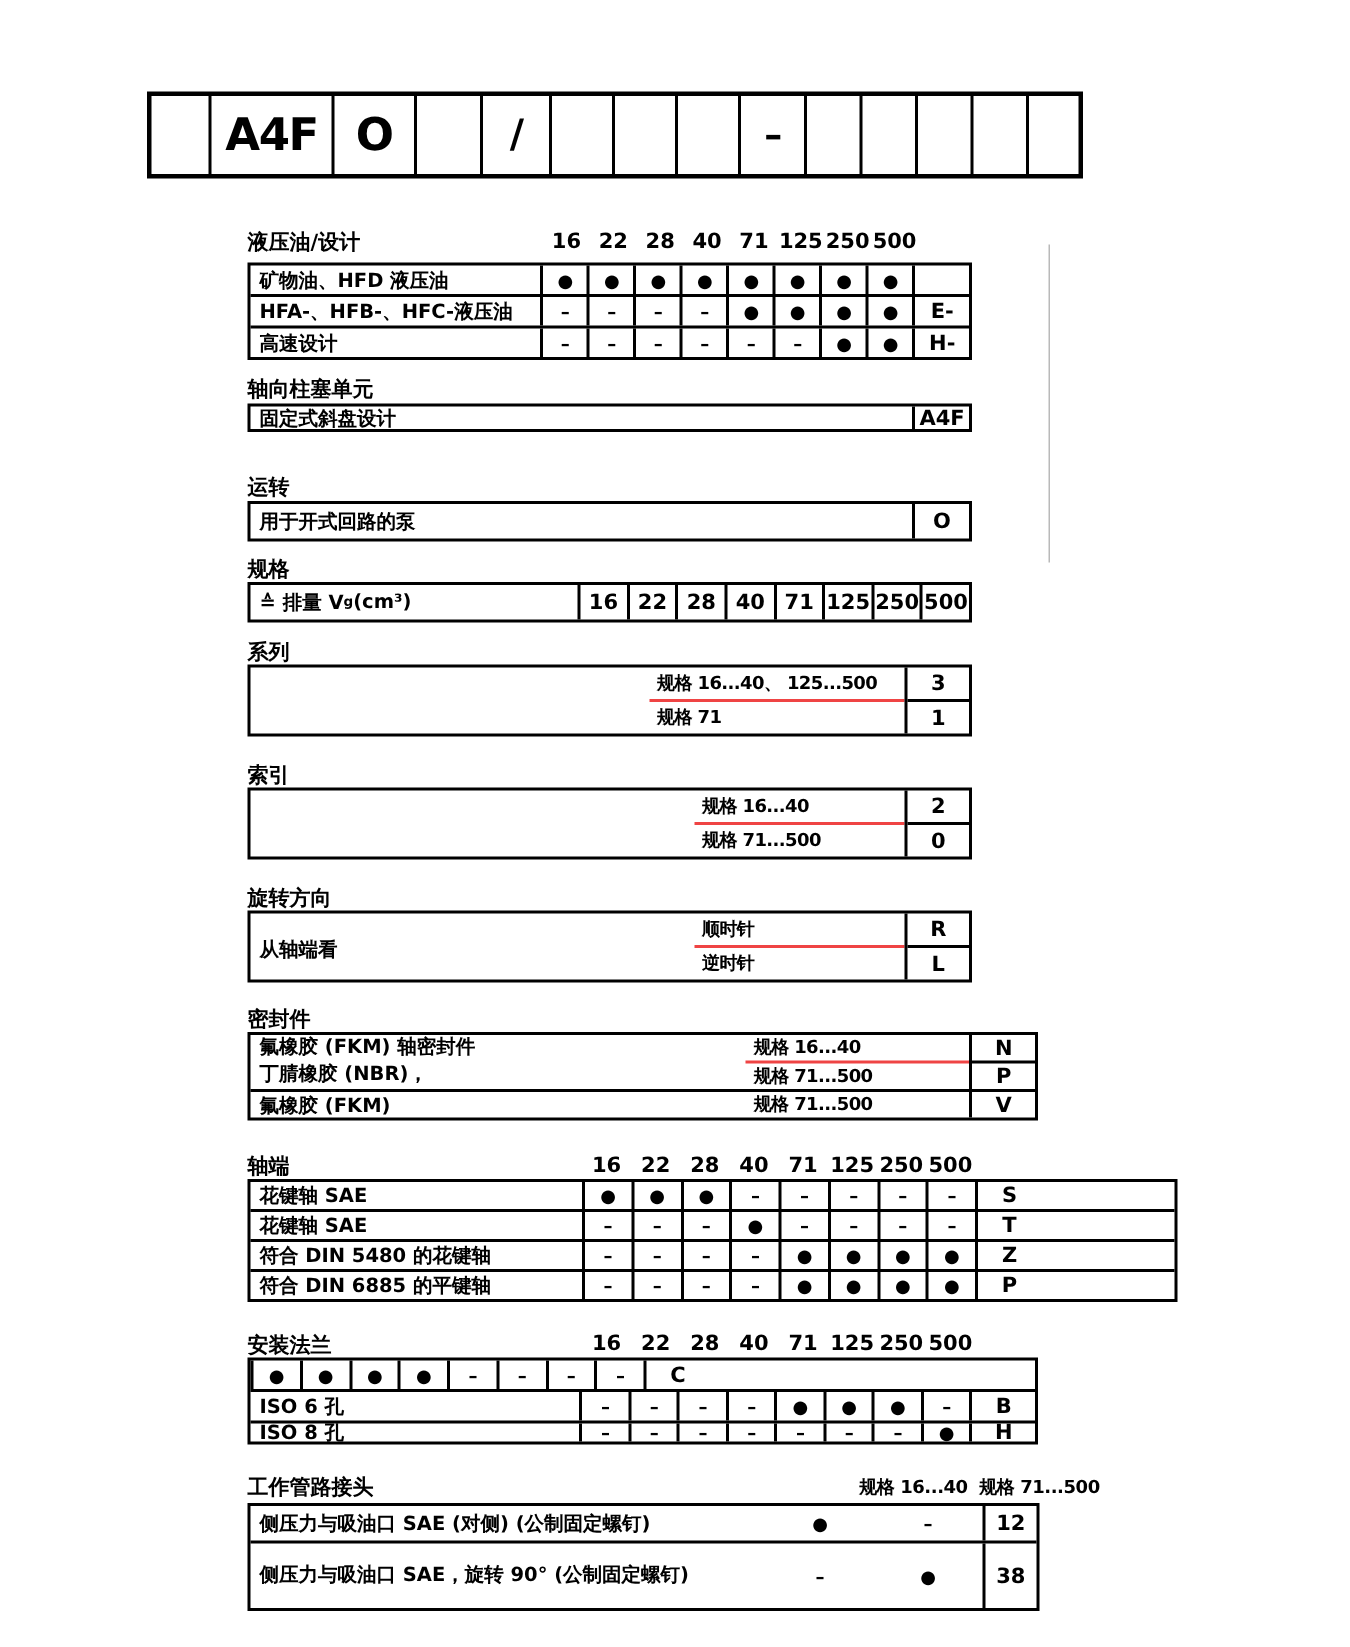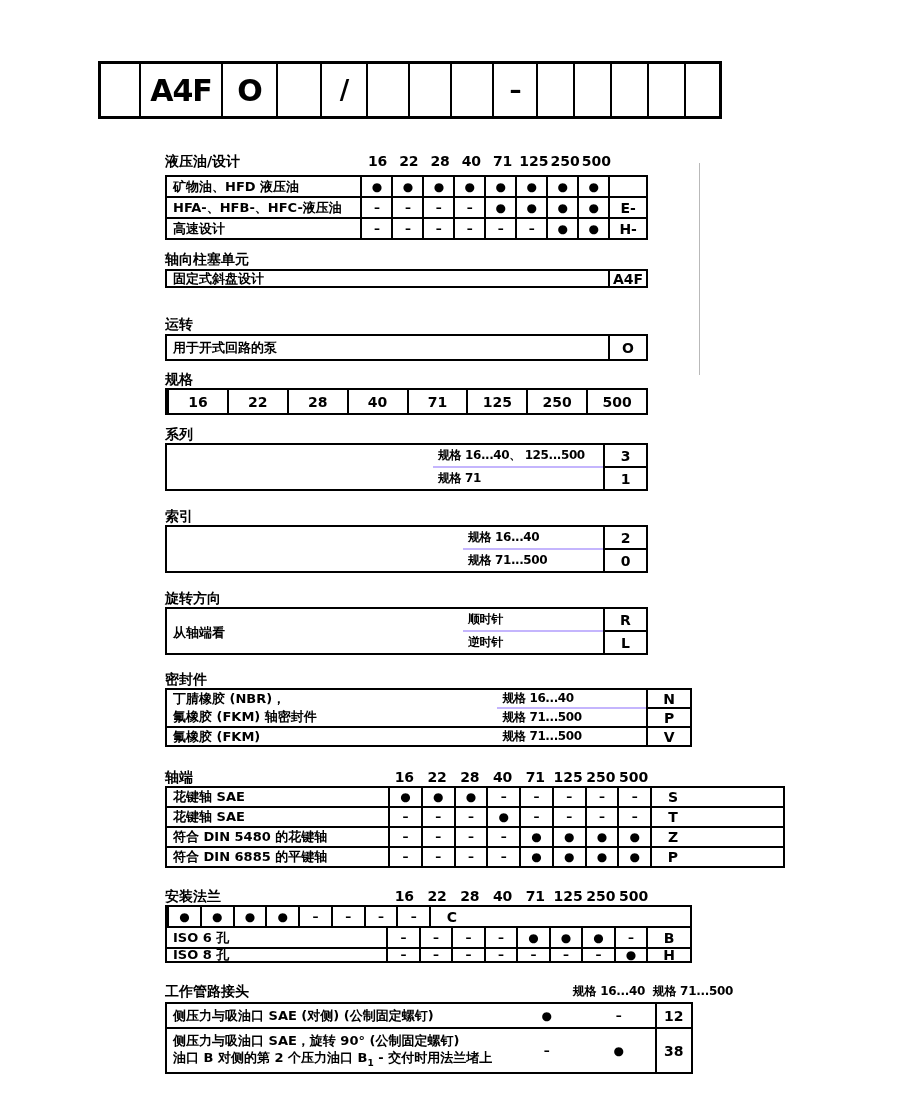--- a/index.html
+++ b/index.html
@@ -39,21 +39,21 @@
   
   .hdrline { position:absolute; display:flex; font-size:14px; font-weight:bold; }
   .hdr-cell { flex:1; display:flex; align-items:center; justify-content:center; }
   .hdr-cell-wide { display:flex; align-items:center; justify-content:center;
                    font-size:12px; white-space:nowrap; letter-spacing:-0.3px; }
 
   
   .subcol { display:flex; flex-direction:column; }
   .srow { display:flex; align-items:center; padding-left:5px;
           font-size:12px; letter-spacing:-0.4px; white-space:nowrap; }
-  .srow.divider { border-bottom:2px solid #c4b5fd; }
+  .srow.divider { border-bottom:2px solid #ef4444; }
   .codecol { display:flex; flex-direction:column; border-left:2px solid #000; }
   .crow { display:flex; align-items:center; justify-content:center; font-size:14px; flex:1; }
   .crow.divider { border-bottom:2px solid #000; }
 
   .flex1 { flex:1; }
   .lbl-2line { display:flex; flex-direction:column; justify-content:center;
                padding-left:6px; font-size:13px; white-space:nowrap; line-height:1.35; }
   sub { font-size:9px; }
   .artifact { position:absolute; left:699px; top:163px; width:1px; height:212px; background:#b9b9b9; }
 </style>
@@ -151,20 +151,25 @@
 <div class="tbl" style="left:165px;top:334px;width:483px">
   <div class="trow" style="height:23px">
     <div class="lbl flex1">用于开式回路的泵</div>
     <div class="codec" style="width:38px">O</div>
   </div>
 </div>
 
 <div class="sec-title" style="left:165px;top:371px">规格</div>
 <div class="tbl" style="left:165px;top:388px;width:483px">
   <div class="trow" style="height:23px">
+    <div class="lbl" style="width:218px">
+      <span>≙ 排量 V</span>
+        <sub>g</sub>
+        <span> (cm³)</span>
+    </div>
     <div class="cells flex1">
         <span class="val-cell">16</span>
         <span class="val-cell">22</span>
         <span class="val-cell">28</span>
         <span class="val-cell">40</span>
         <span class="val-cell">71</span>
         <span class="val-cell">125</span>
         <span class="val-cell">250</span>
         <span class="val-cell">500</span>
       </div>
@@ -213,22 +218,22 @@
       <div class="crow divider">R</div>
       <div class="crow">L</div>
     </div>
   </div>
 </div>
 
 <div class="sec-title" style="left:165px;top:671px">密封件</div>
 <div class="tbl" style="left:165px;top:688px;width:527px">
   <div class="trow" style="height:36px">
     <div class="lbl-2line" style="width:333px">
+      <div>氟橡胶 (FKM) 轴密封件</div>
       <div>丁腈橡胶 (NBR)，</div>
-      <div>氟橡胶 (FKM) 轴密封件</div>
     </div>
     <div class="subcol" style="width:150px">
       <div class="srow divider flex1">规格 16...40</div>
       <div class="srow flex1">规格 71...500</div>
     </div>
     <div class="codecol" style="width:44px">
       <div class="crow divider">N</div>
       <div class="crow">P</div>
     </div>
   </div>
@@ -382,19 +387,18 @@
 <div class="tbl" style="left:165px;top:1002px;width:528px">
   <div class="trow" style="height:23px">
     <div class="lbl" style="width:400px">侧压力与吸油口 SAE (对侧) (公制固定螺钉)</div>
     <div class="plain-cell" style="width:84px">●</div>
     <div class="plain-cell" style="width:84px">–</div>
     <div class="codec" style="width:42px">12</div>
   </div>
   <div class="trow" style="height:45px">
     <div class="lbl-2line" style="width:400px">
       <div>侧压力与吸油口 SAE，旋转 90° (公制固定螺钉)</div>
-      <div><span>油口 B 对侧的第 2 个压力油口 B</span><sub>1</sub><span> - 交付时用法兰堵上</span></div>
     </div>
     <div class="plain-cell" style="width:84px">–</div>
     <div class="plain-cell" style="width:84px">●</div>
     <div class="codec" style="width:42px">38</div>
   </div>
 </div>
 
 </body></html>

